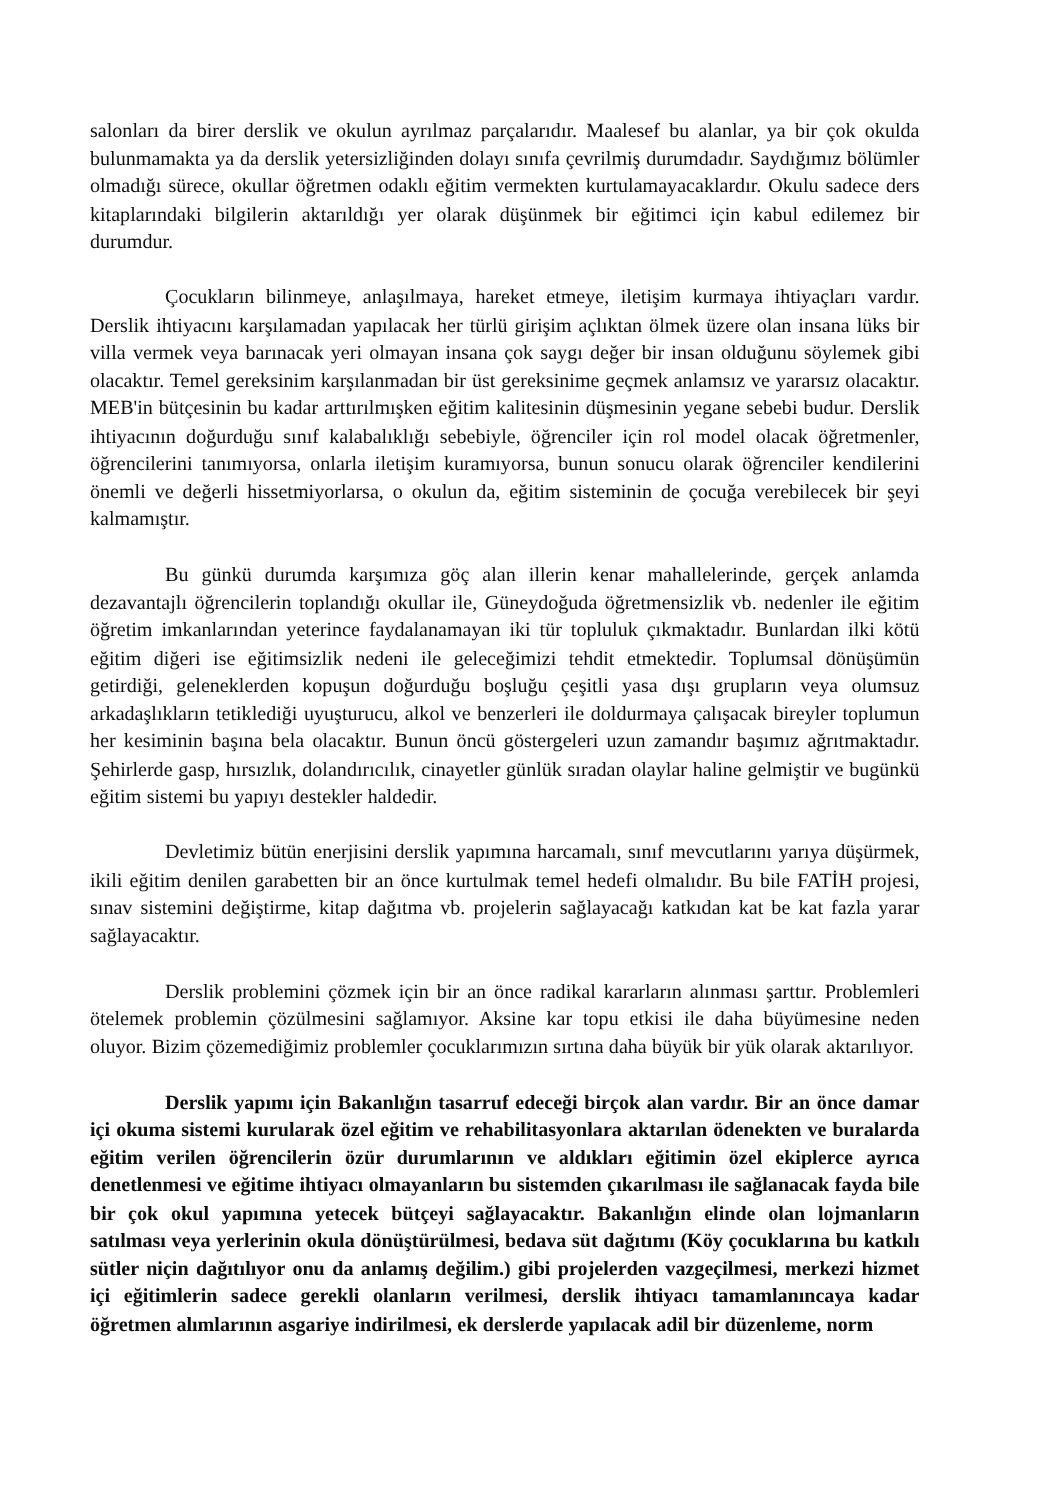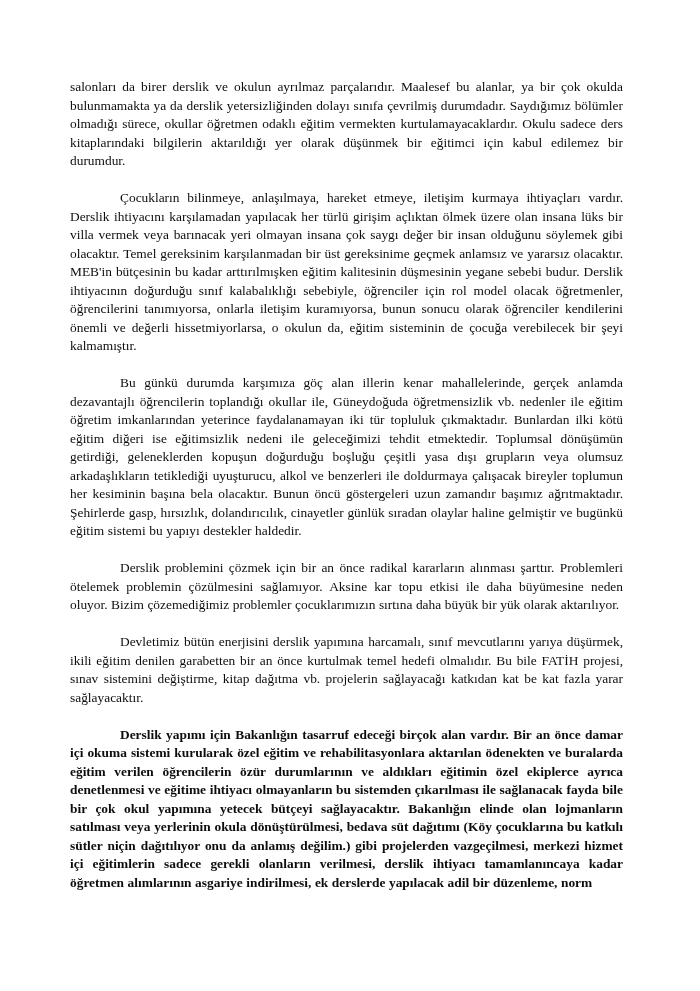--- a/index.html
+++ b/index.html
@@ -16,21 +16,21 @@
   }
   .page {
     position: relative;
     width: 700px;
     height: 991px;
     background: #ffffff;
     box-sizing: border-box;
   }
   .text-block {
     position: absolute;
-    left: 70px;
+    left: 60px;
     top: 78px;
     width: 553px;
   }
   p.para {
     margin: 0 0 18.5px 0;
     padding: 0;
     font-size: 13.4px;
     line-height: 18.5px;
     text-align: justify;
     text-justify: inter-word;
@@ -48,17 +48,17 @@
   }
 </style>
 </head>
 <body>
 
 <div class="page">
   <div class="text-block">
     <p class="para para-first">salonları da birer derslik ve okulun ayrılmaz parçalarıdır. Maalesef bu alanlar,  ya bir çok okulda bulunmamakta ya da derslik yetersizliğinden dolayı sınıfa çevrilmiş durumdadır. Saydığımız bölümler olmadığı sürece, okullar öğretmen odaklı eğitim vermekten kurtulamayacaklardır. Okulu sadece ders kitaplarındaki bilgilerin aktarıldığı yer olarak düşünmek bir eğitimci için kabul edilemez bir durumdur.</p>
     <p class="para">Çocukların bilinmeye, anlaşılmaya, hareket etmeye, iletişim kurmaya ihtiyaçları vardır. Derslik ihtiyacını karşılamadan yapılacak her türlü girişim açlıktan ölmek üzere olan insana lüks bir villa vermek veya barınacak yeri olmayan insana çok saygı değer bir insan olduğunu söylemek gibi olacaktır. Temel gereksinim karşılanmadan bir üst gereksinime geçmek anlamsız ve yararsız olacaktır. MEB'in bütçesinin bu kadar arttırılmışken eğitim kalitesinin düşmesinin yegane sebebi budur. Derslik ihtiyacının doğurduğu sınıf kalabalıklığı sebebiyle, öğrenciler için rol model olacak öğretmenler, öğrencilerini tanımıyorsa, onlarla iletişim kuramıyorsa, bunun sonucu olarak öğrenciler kendilerini önemli ve değerli hissetmiyorlarsa,  o okulun da, eğitim sisteminin de çocuğa verebilecek bir şeyi kalmamıştır.</p>
     <p class="para">Bu günkü durumda karşımıza göç alan illerin kenar mahallelerinde, gerçek anlamda dezavantajlı öğrencilerin toplandığı okullar ile, Güneydoğuda öğretmensizlik vb. nedenler ile eğitim öğretim imkanlarından yeterince faydalanamayan iki tür topluluk çıkmaktadır. Bunlardan ilki kötü eğitim diğeri ise eğitimsizlik nedeni ile geleceğimizi tehdit etmektedir. Toplumsal dönüşümün getirdiği, geleneklerden kopuşun doğurduğu boşluğu çeşitli yasa dışı grupların veya olumsuz arkadaşlıkların tetiklediği uyuşturucu, alkol ve benzerleri ile doldurmaya çalışacak bireyler toplumun her kesiminin başına bela olacaktır. Bunun öncü göstergeleri uzun zamandır başımız ağrıtmaktadır. Şehirlerde gasp, hırsızlık, dolandırıcılık, cinayetler günlük sıradan olaylar haline gelmiştir ve bugünkü eğitim sistemi bu yapıyı destekler haldedir.</p>
+    <p class="para">Devletimiz bütün enerjisini derslik yapımına harcamalı, sınıf mevcutlarını yarıya düşürmek, ikili eğitim denilen garabetten bir an önce kurtulmak temel hedefi olmalıdır. Bu bile FATİH projesi, sınav sistemini değiştirme, kitap dağıtma vb. projelerin sağlayacağı katkıdan kat be kat fazla yarar sağlayacaktır.</p>
     <p class="para">Derslik problemini çözmek için bir an önce radikal kararların alınması şarttır. Problemleri ötelemek problemin çözülmesini sağlamıyor. Aksine kar topu etkisi ile daha büyümesine neden oluyor. Bizim çözemediğimiz problemler çocuklarımızın sırtına daha büyük bir yük olarak aktarılıyor.</p>
-    <p class="para">Devletimiz bütün enerjisini derslik yapımına harcamalı, sınıf mevcutlarını yarıya düşürmek, ikili eğitim denilen garabetten bir an önce kurtulmak temel hedefi olmalıdır. Bu bile FATİH projesi, sınav sistemini değiştirme, kitap dağıtma vb. projelerin sağlayacağı katkıdan kat be kat fazla yarar sağlayacaktır.</p>
     <p class="para">Derslik yapımı için Bakanlığın tasarruf edeceği birçok alan vardır. Bir an önce damar içi okuma sistemi kurularak özel eğitim ve rehabilitasyonlara aktarılan ödenekten ve buralarda eğitim verilen öğrencilerin özür durumlarının ve aldıkları eğitimin özel ekiplerce ayrıca denetlenmesi ve eğitime ihtiyacı olmayanların bu sistemden çıkarılması ile  sağlanacak fayda bile bir çok okul yapımına yetecek bütçeyi sağlayacaktır. Bakanlığın elinde olan lojmanların satılması veya yerlerinin okula dönüştürülmesi, bedava süt dağıtımı (Köy çocuklarına bu katkılı sütler niçin dağıtılıyor onu da anlamış değilim.) gibi projelerden vazgeçilmesi, merkezi hizmet içi eğitimlerin sadece gerekli olanların verilmesi, derslik ihtiyacı tamamlanıncaya kadar öğretmen alımlarının asgariye indirilmesi, ek derslerde yapılacak adil bir düzenleme, norm</p>
   </div>
 </div>
 
 </body></html>

